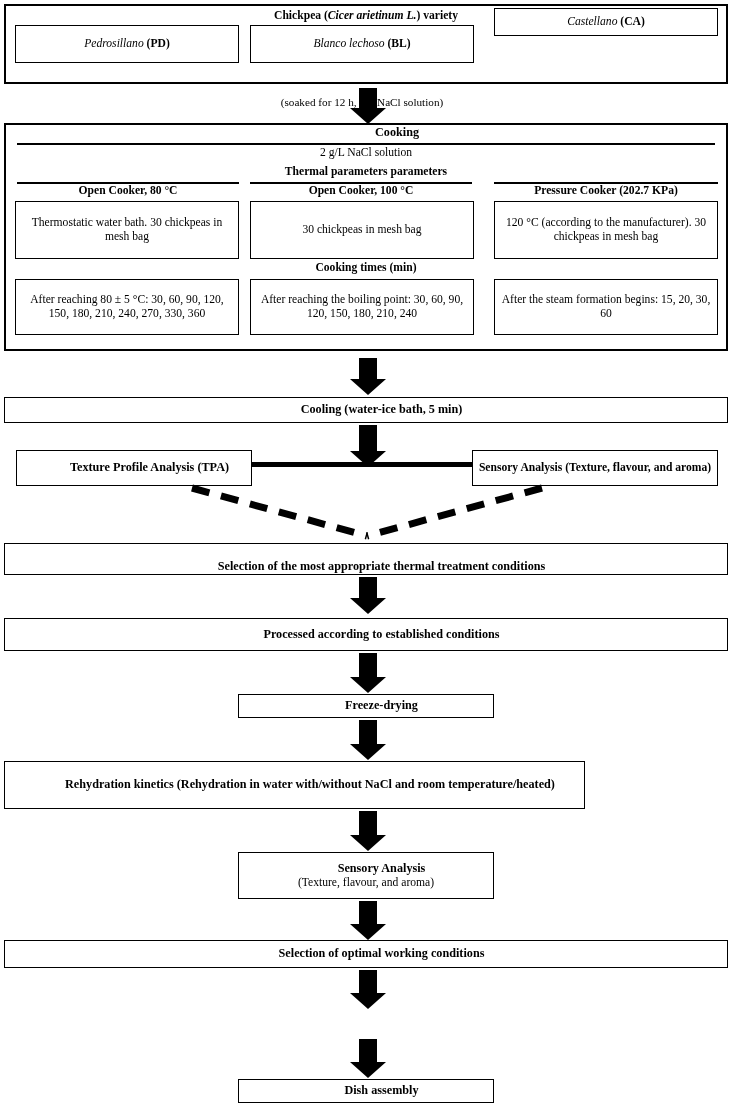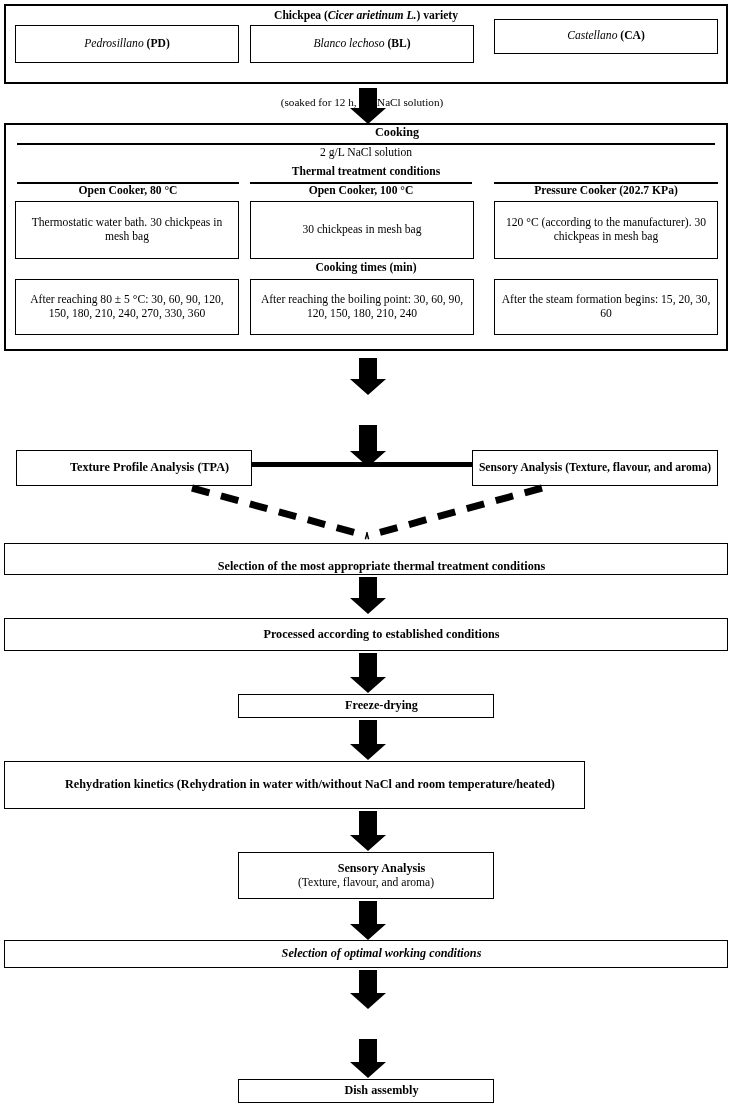--- a/index.html
+++ b/index.html
@@ -116,41 +116,41 @@
     </div>
   </div>
 
   <div class="box" style="left:250px; top:25px; width:224px; height:38px;">
     <div class="ln t115">
       <span class="it">Blanco lechoso</span>
       <span class="b">(BL)</span>
     </div>
   </div>
 
-  <div class="box" style="left:494px; top:19px; width:224px; height:35px;text-align:center;">
+  <div class="box" style="left:494px; top:8px; width:224px; height:28px;text-align:center;">
     <div class="ln t115">
       <span class="it">Castellano</span>
       <span class="b">(CA)</span>
     </div>
   </div>
 
   <div class="label t11" style="left:240px; top:64px; width:244px;">(soaked for 12 h, 2% NaCl solution)</div>
 
   <div class="arrow" style="left:350px; top:88px; width:36px; height:35px;">
     <div class="shaft" style="width:18px; height:21px;"></div>
     <div class="head" style="top:20px; border-left-width:18px; border-right-width:18px; border-top-width:16px;"></div>
   </div>
 
   <div class="box outer" style="left:4px; top:123px; width:724px; height:228px; justify-content:flex-start; padding-top:2px;"></div>
 
   <div class="label t12 b" style="left:4px; top:125px; width:724px;">Cooking</div>
   <div class="hr" style="left:17px; top:143px; width:698px;"></div>
 
   <div class="label t115" style="left:4px; top:146px; width:724px;">2 g/L NaCl solution</div>
-  <div class="label t115 b" style="left:4px; top:165px; width:724px;">Thermal treatment conditions</div>
+  <div class="label t115 b" style="left:4px; top:165px; width:724px;">Thermal parameters parameters</div>
 
   <div class="hr" style="left:17px; top:182px; width:222px;"></div>
   <div class="hr" style="left:250px; top:182px; width:222px;"></div>
   <div class="hr" style="left:494px; top:182px; width:224px;"></div>
 
   <div class="label t115 b" style="left:17px; top:184px; width:222px;">Open Cooker, 80 °C</div>
   <div class="label t115 b" style="left:250px; top:184px; width:222px;">Open Cooker, 100 °C</div>
   <div class="label t115 b" style="left:494px; top:184px; width:224px;">Pressure Cooker (202.7 KPa)</div>
 
   <div class="box" style="left:15px; top:201px; width:224px; height:58px; padding:12px 8px;">
@@ -173,20 +173,23 @@
   </div>
   <div class="box" style="left:494px; top:279px; width:224px; height:56px; padding:0 5px;">
     <div class="ln t115">After the steam formation begins: 15, 20, 30, 60</div>
   </div>
 
   <div class="arrow" style="left:350px; top:358px; width:36px; height:38px;">
     <div class="shaft" style="width:18px; height:22px;"></div>
     <div class="head" style="top:21px; border-left-width:18px; border-right-width:18px; border-top-width:16px;"></div>
   </div>
 
+  <div class="box" style="left:4px; top:397px; width:724px; height:26px;">
+    <div class="ln t12 b">Cooling (water-ice bath, 5 min)</div>
+  </div>
 
   <div class="arrow" style="left:350px; top:425px; width:36px; height:44px;">
     <div class="shaft" style="width:18px; height:28px;"></div>
     <div class="head" style="top:26px; border-left-width:18px; border-right-width:18px; border-top-width:16px;"></div>
   </div>
 
   <div class="hline" style="left:252px; top:462px; width:220px; height:5px;"></div>
 
   <div class="box" style="left:16px; top:450px; width:236px; height:36px;">
     <div class="ln t12 b">Texture Profile Analysis (TPA)</div>
@@ -240,21 +243,21 @@
   <div class="box" style="left:238px; top:852px; width:256px; height:47px;">
     <div class="ln t12 b">Sensory Analysis</div>
     <div class="ln t115">(Texture, flavour, and aroma)</div>
   </div>
 
   <div class="arrow" style="left:350px; top:901px; width:36px; height:40px;">
     <div class="shaft" style="width:18px; height:24px;"></div>
     <div class="head" style="top:23px; border-left-width:18px; border-right-width:18px; border-top-width:16px;"></div>
   </div>
 
-  <div class="box" style="left:4px; top:940px; width:724px; height:28px;font-style:italic;">
+  <div class="box" style="left:4px; top:940px; width:724px; height:28px;">
     <div class="ln t12 b">Selection of optimal working conditions</div>
   </div>
 
   <div class="arrow" style="left:350px; top:970px; width:36px; height:40px;">
     <div class="shaft" style="width:18px; height:24px;"></div>
     <div class="head" style="top:23px; border-left-width:18px; border-right-width:18px; border-top-width:16px;"></div>
   </div>
 
 
   <div class="arrow" style="left:350px; top:1039px; width:36px; height:40px;">

